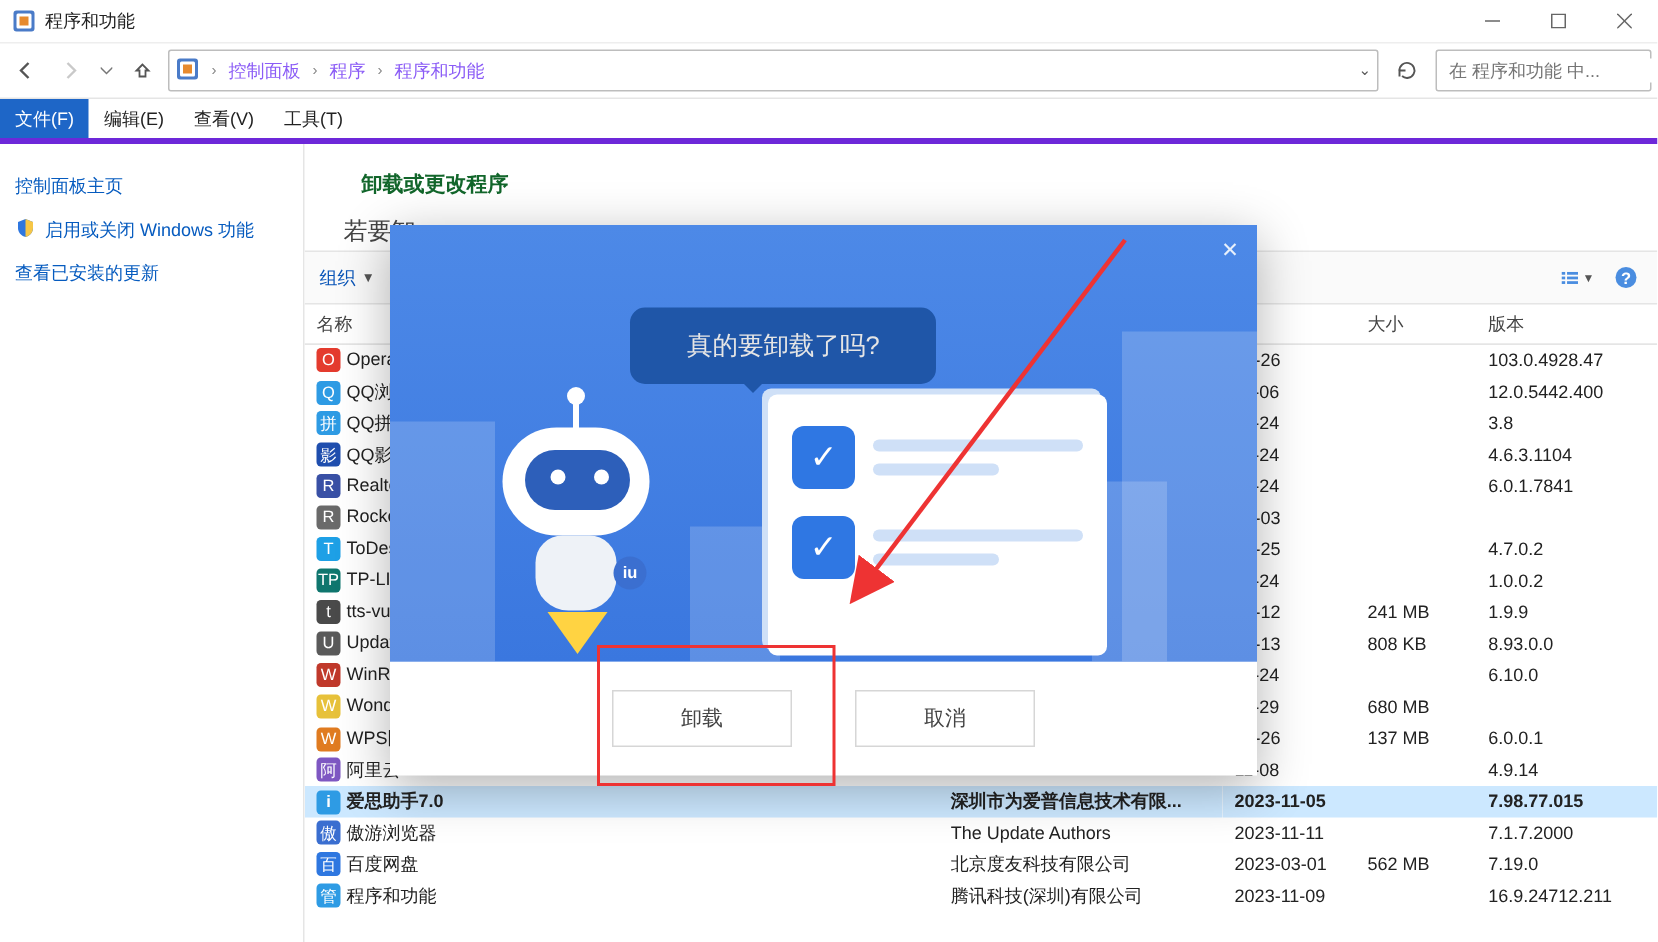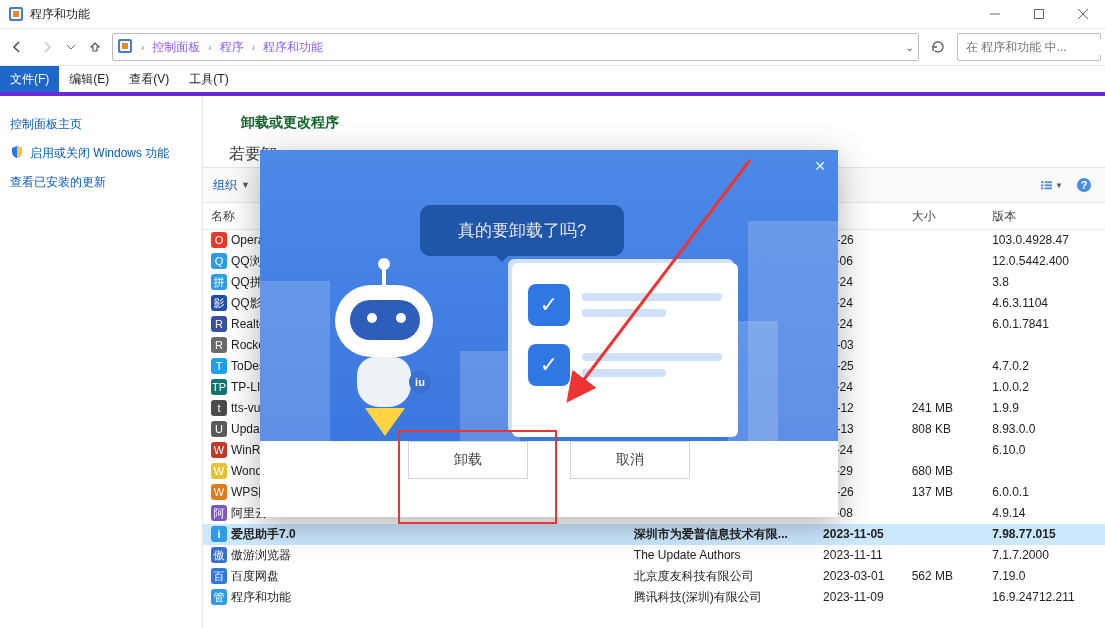--- a/index.html
+++ b/index.html
@@ -239,21 +239,21 @@
     width:42px;height:42px;border-radius:8px;background:#2f77e3;display:flex;align-items:center;justify-content:center;color:#fff;font-size:22px;
   }
   .banner .paper .lines { flex:1; display:flex;flex-direction:column;gap:8px;}
   .banner .paper .lines .ln { height:8px;background:#cfe0f7;border-radius:4px;}
   .banner .paper .lines .ln.short{width:60%;}
   .banner .arrow {
     position:absolute;
     pointer-events:none;
   }
   .modal .footer {
-    display:flex; align-items:flex-start; justify-content:center; gap:42px;
+    display:flex; align-items:center; justify-content:center; gap:42px;
     height: 76px;
   }
   .modal .btn {
     width: 118px; height: 36px; border:1px solid #d6d6d6; background:#fff;
     display:flex;align-items:center;justify-content:center; font-size:14px; color:#444;
   }
   .redbox {
     position:absolute; border:2px solid #e33; pointer-events:none;
   }
 </style>

